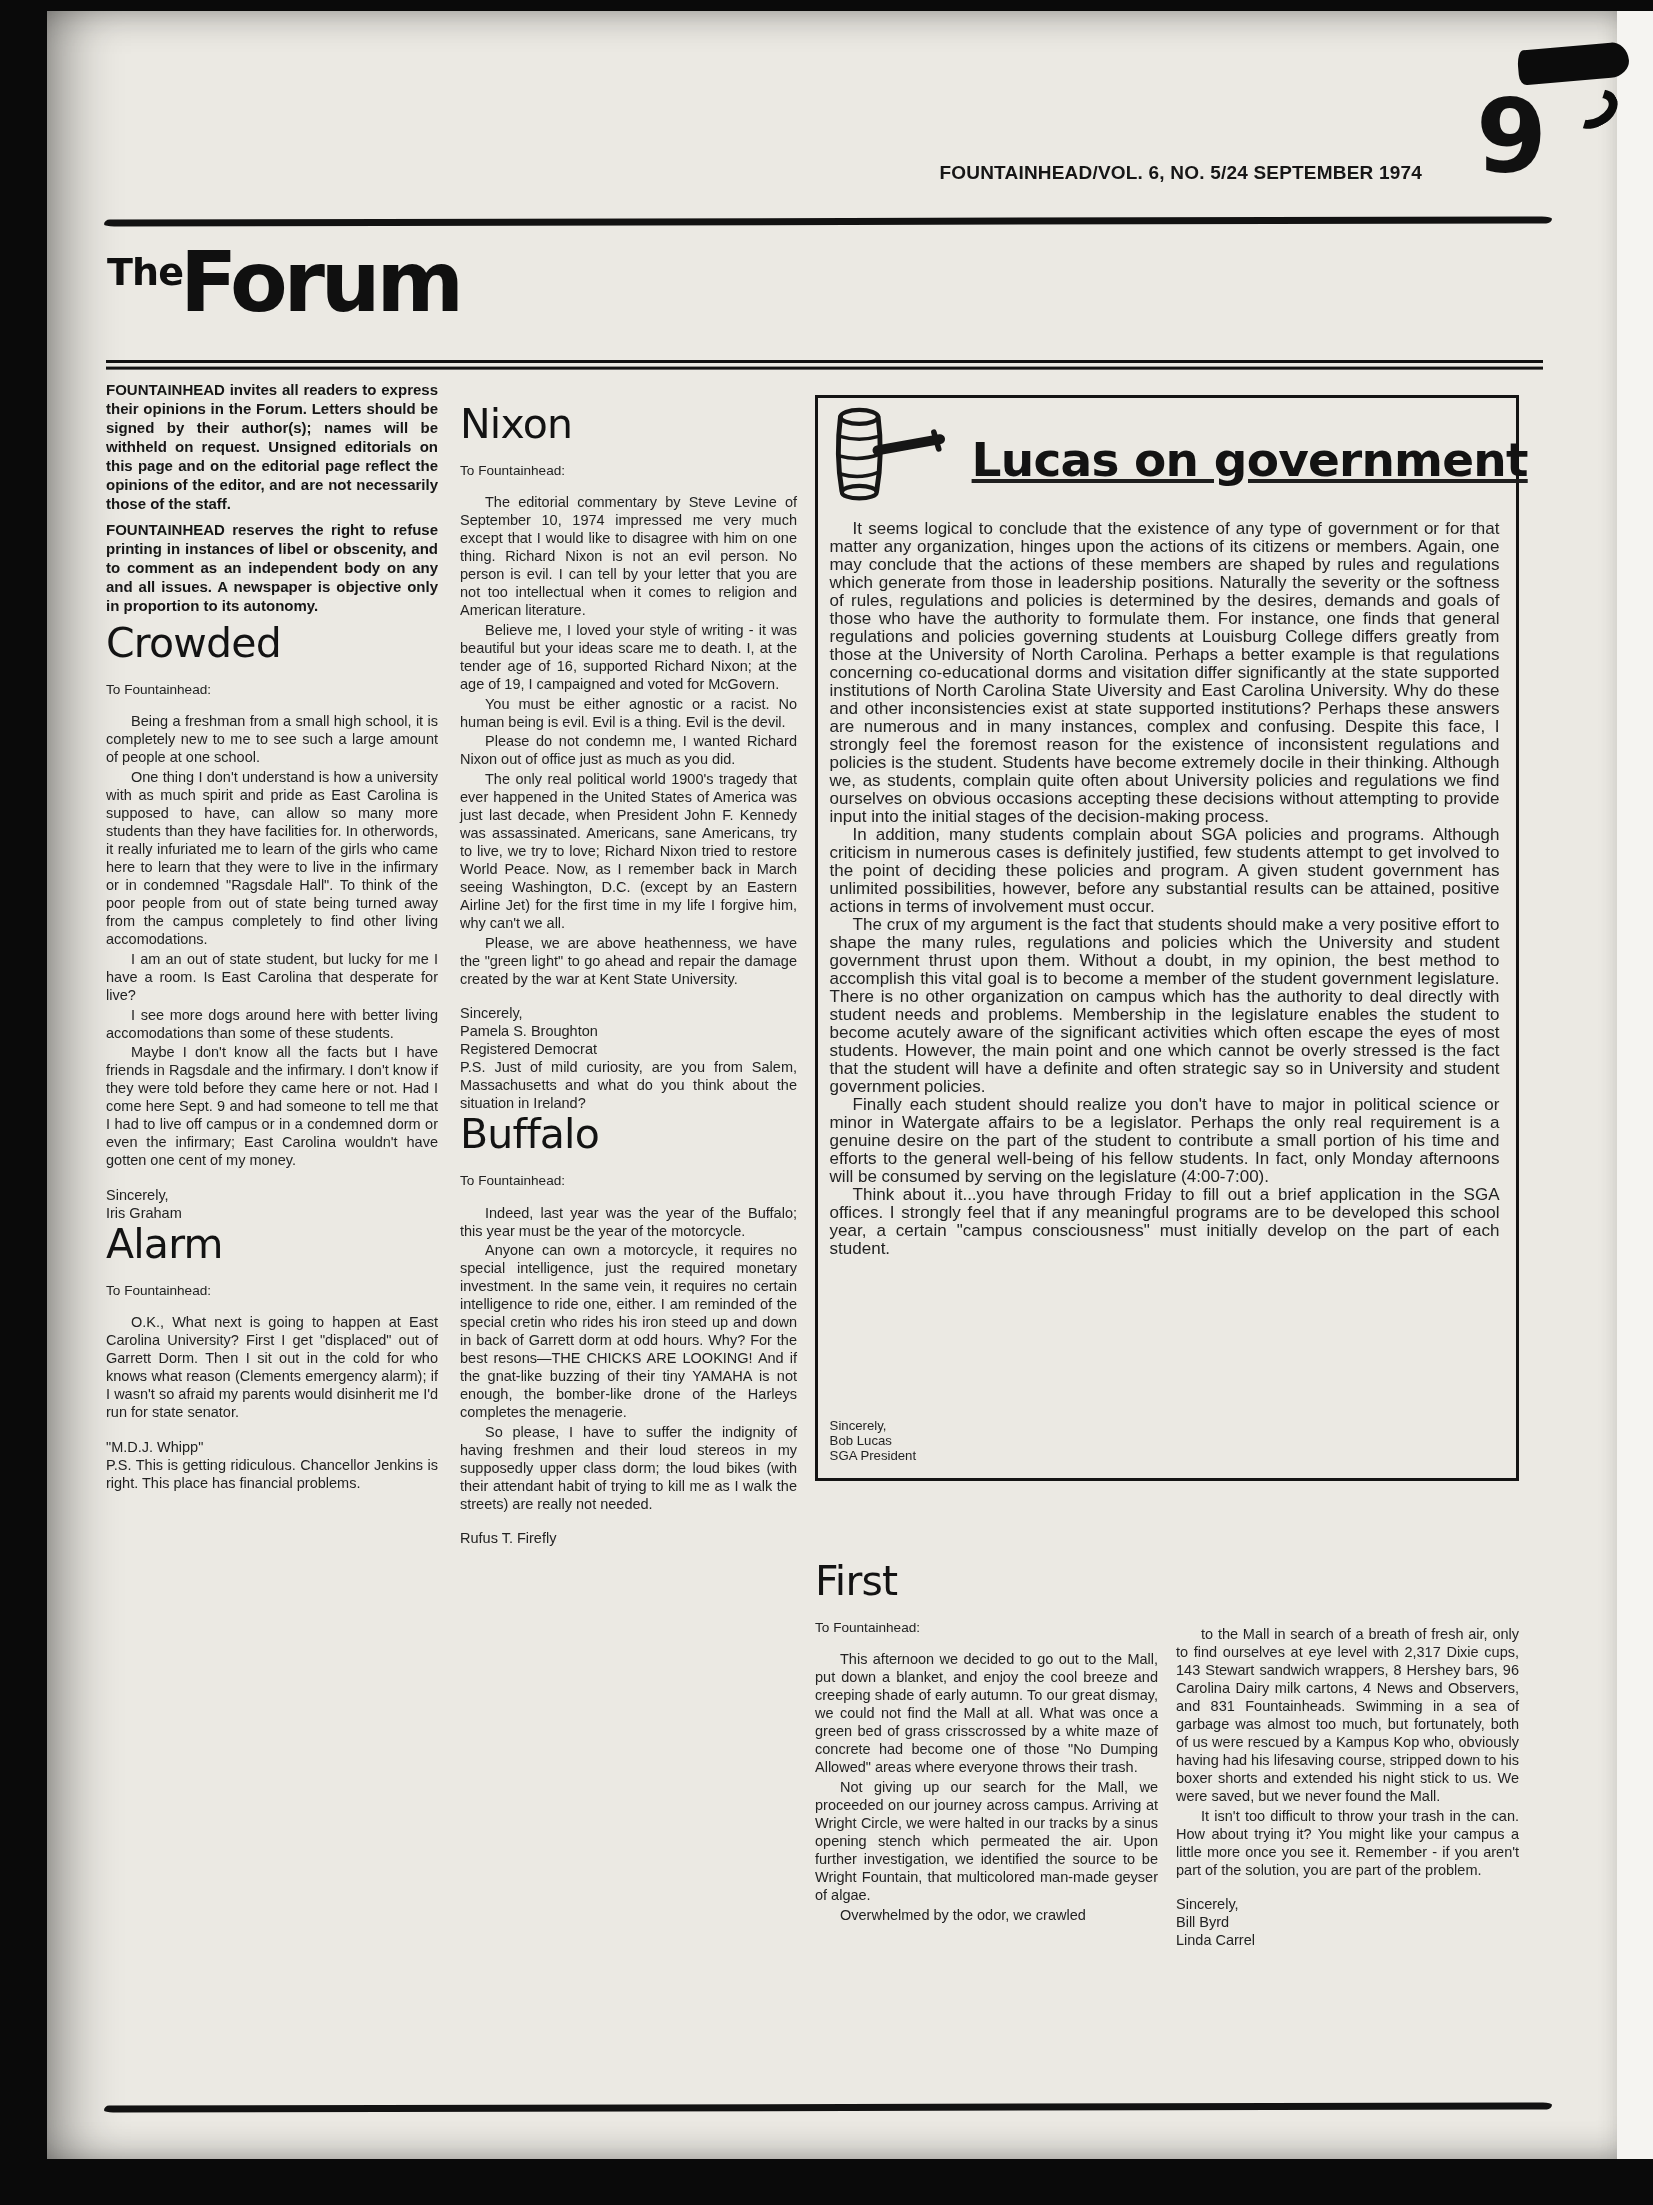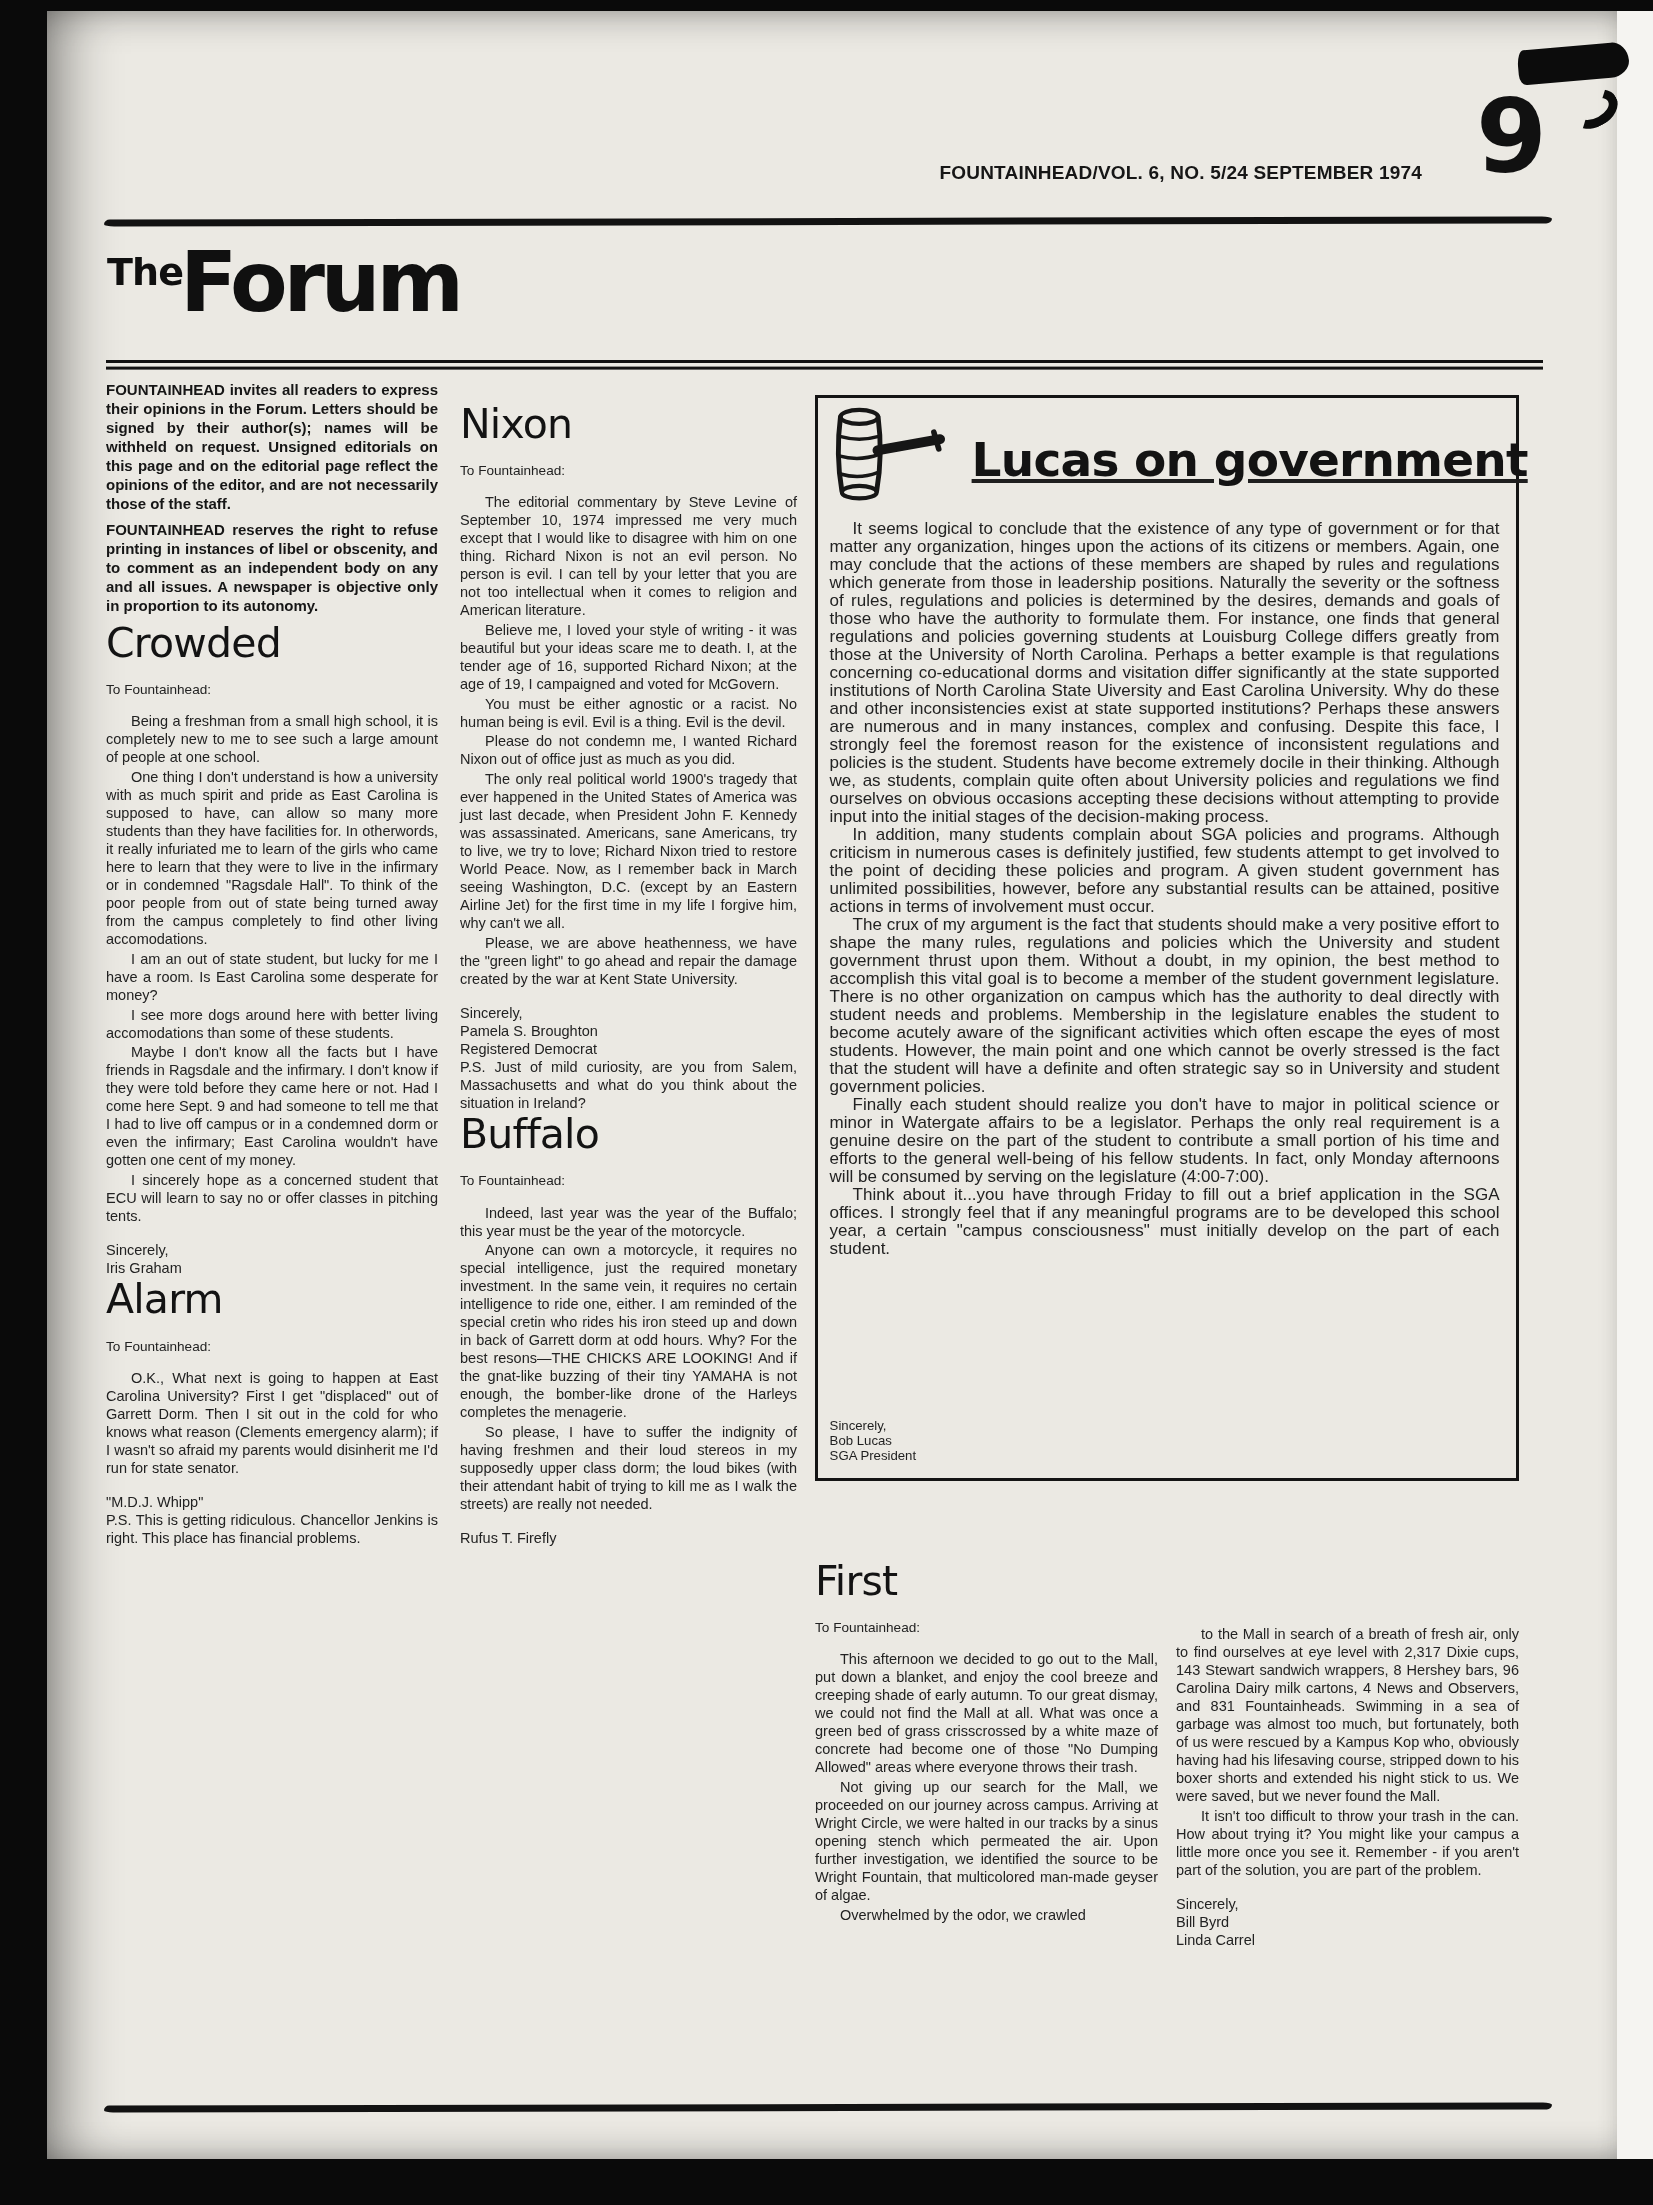--- a/index.html
+++ b/index.html
@@ -117,24 +117,23 @@
   <div class="policy">
       <p>FOUNTAINHEAD invites all readers to express their opinions in the Forum. Letters should be signed by their author(s); names will be withheld on request. Unsigned editorials on this page and on the editorial page reflect the opinions of the editor, and are not necessarily those of the staff.</p>
       <p>FOUNTAINHEAD reserves the right to refuse printing in instances of libel or obscenity, and to comment as an independent body on any and all issues. A newspaper is objective only in proportion to its autonomy.</p>
     </div>
 
   <h2 class="headline headline-crowded">Crowded</h2>
   <div class="salutation">To Fountainhead:</div>
   <div class="letter-body">
       <p>Being a freshman from a small high school, it is completely new to me to see such a large amount of people at one school.</p>
       <p>One thing I don't understand is how a university with as much spirit and pride as East Carolina is supposed to have, can allow so many more students than they have facilities for. In otherwords, it really infuriated me to learn of the girls who came here to learn that they were to live in the infirmary or in condemned "Ragsdale Hall". To think of the poor people from out of state being turned away from the campus completely to find other living accomodations.</p>
-      <p>I am an out of state student, but lucky for me I have a room. Is East Carolina some desperate for money?</p>
+      <p>I am an out of state student, but lucky for me I have a room. Is East Carolina that desperate for live?</p>
       <p>I see more dogs around here with better living accomodations than some of these students.</p>
       <p>Maybe I don't know all the facts but I have friends in Ragsdale and the infirmary. I don't know if they were told before they came here or not. Had I come here Sept. 9 and had someone to tell me that I had to live off campus or in a condemned dorm or even the infirmary; East Carolina wouldn't have gotten one cent of my money.</p>
-      <p>I sincerely hope as a concerned student that ECU will learn to say no or offer classes in pitching tents.</p>
     </div>
   <div class="signature">
       <p>Sincerely,</p>
       <p>Iris Graham</p>
     </div>
 
   <h2 class="headline headline-alarm">Alarm</h2>
   <div class="salutation">To Fountainhead:</div>
   <div class="letter-body">
       <p>O.K., What next is going to happen at East Carolina University? First I get "displaced" out of Garrett Dorm. Then I sit out in the cold for who knows what reason (Clements emergency alarm); if I wasn't so afraid my parents would disinherit me I'd run for state senator.</p>

